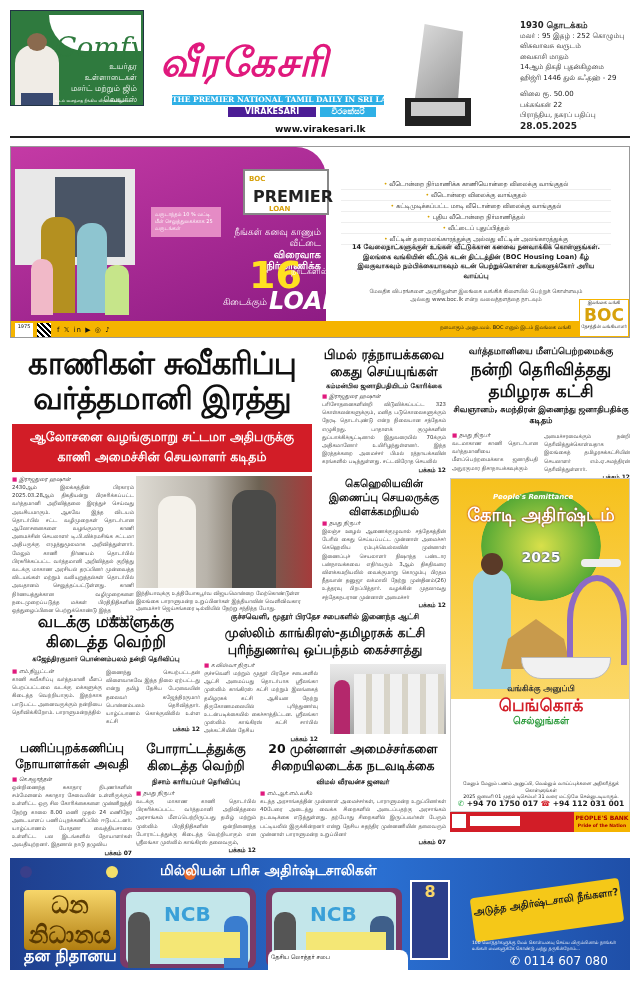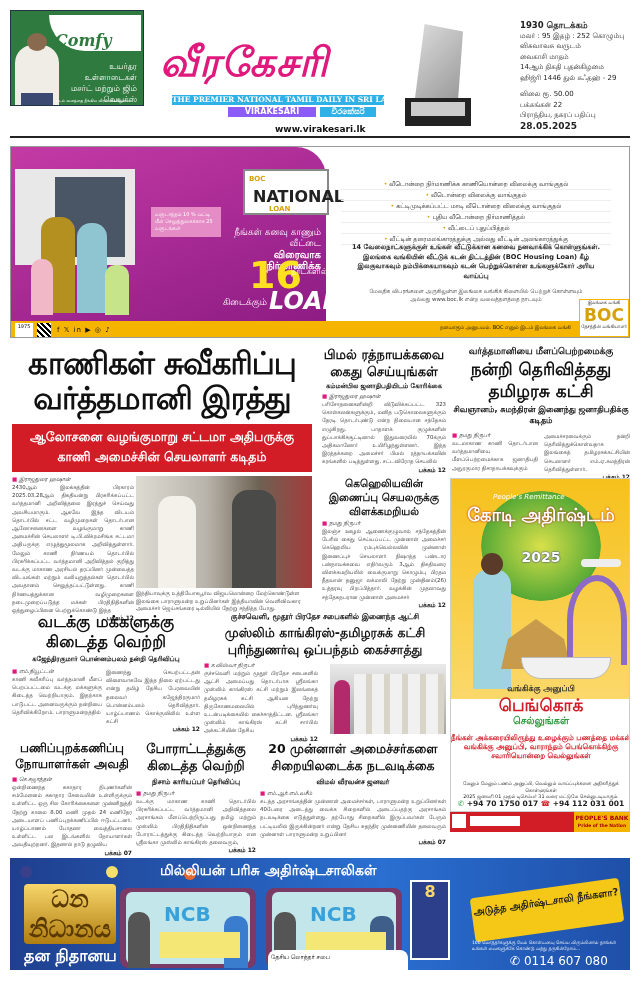--- a/index.html
+++ b/index.html
@@ -1,29 +1,29 @@
 <!DOCTYPE html>
 <html><head>
 <meta charset="utf-8">
 <style>
 *{box-sizing:border-box;margin:0;padding:0}
 body{width:640px;height:984px;background:#fff;font-family:"DejaVu Sans",sans-serif;color:#111;position:relative;overflow:hidden}
 .abs{position:absolute}
 
 .comfy{left:10px;top:10px;width:134px;height:96px;background:#2f7a3e;border:1px solid #234;overflow:hidden}
 .comfy .logo-box{position:absolute;left:38px;top:4px;width:92px;height:36px;background:#fff;border-radius:0 0 0 40px}
-.comfy .logo{position:absolute;left:44px;top:20px;font-family:"DejaVu Serif",serif;font-style:italic;font-weight:bold;font-size:16px;color:#2f7a3e}
+.comfy .logo{position:absolute;left:44px;top:20px;font-family:"DejaVu Serif",serif;font-style:italic;font-weight:normal;font-size:28px;color:#2f7a3e}
 .comfy .man{position:absolute;left:4px;top:34px;width:44px;height:62px;background:#f0ece6;border-radius:18px 18px 0 0}
 .comfy .man:before{content:"";position:absolute;left:12px;top:-12px;width:20px;height:18px;background:#8a6a4e;border-radius:50%}
 .comfy .man:after{content:"";position:absolute;left:6px;bottom:0;width:32px;height:14px;background:#3a4a70}
 .comfy .tagline{position:absolute;right:6px;top:50px;width:70px;font-size:8px;line-height:11px;color:#fff;text-align:right}
 .comfy .foot{position:absolute;left:44px;bottom:2px;font-size:4px;color:#fff}
 .masthead{left:160px;top:40px;width:250px;height:44px;font-family:"DejaVu Serif",serif;font-weight:bold;font-size:40px;color:#e0197d;font-style:italic;letter-spacing:1px;line-height:44px}
 .tagbar{left:172px;top:95px;width:212px;height:10px;background:#2fb0e6;color:#fff;font-family:"DejaVu Serif",serif;font-weight:bold;font-size:7.5px;line-height:10px;text-align:center;white-space:nowrap}
-.namebar{left:228px;top:107px;width:88px;height:10px;background:#8b5cf6;color:#fff;font-size:8px;font-weight:bold;text-align:center;line-height:10px}
+.namebar{left:228px;top:107px;width:88px;height:10px;background:#4c1d95;color:#fff;font-size:8px;font-weight:bold;text-align:center;line-height:10px}
 .namebar2{left:320px;top:107px;width:56px;height:10px;background:#2fb0e6;color:#fff;font-size:8px;font-weight:bold;text-align:center;line-height:10px}
 .url{left:275px;top:124px;font-size:9px;font-weight:bold}
 .trophy{left:405px;top:14px;width:80px;height:112px}
 .trophy .glass{position:absolute;left:10px;top:10px;width:48px;height:74px;background:linear-gradient(135deg,#ddd,#999);clip-path:polygon(20% 0,100% 10%,90% 100%,0 100%)}
 .trophy .base{position:absolute;left:0;top:84px;width:66px;height:28px;background:#222}
 .trophy .plate{position:absolute;left:6px;top:88px;width:54px;height:14px;background:#ccc}
 .edition{left:520px;top:20px;width:116px;font-size:7px;line-height:10.5px;color:#222}
 .edition .yr{font-weight:bold;font-size:8.5px}
 .edition .dt{font-weight:bold;font-size:9px}
 .hr1{left:10px;top:136px;width:620px;height:2px;background:#222}
@@ -69,21 +69,21 @@
 .pg{font-weight:bold;font-size:6px;text-align:right}
 .col{position:absolute}
 .photo{background:#888;position:absolute;overflow:hidden}
 .caption{font-size:5.4px;line-height:7.5px;color:#333}
 .hd2{font-weight:bold;text-align:center}
 .sub2{font-weight:bold;text-align:center}
 
 .rem{left:450px;top:478px;width:180px;height:334px;background:#fff;border:1px solid #ccc;overflow:hidden}
 .rem .top{position:absolute;left:0;top:0;width:180px;height:220px;background:linear-gradient(#f6c11c,#fbd86a)}
 .rem .glow{position:absolute;left:30px;top:12px;width:120px;height:110px;border-radius:50%;background:radial-gradient(#d8e04a,#56a935 70%,transparent 71%)}
-.rem .pr{position:absolute;left:42px;top:14px;font-size:7px;font-weight:normal;color:#fff;font-style:italic}
+.rem .pr{position:absolute;left:42px;top:14px;font-size:7px;font-weight:bold;color:#fff;font-style:italic}
 .rem .kodi{position:absolute;left:0;width:180px;top:26px;text-align:center;font-size:18px;line-height:20px;color:#fff;font-weight:bold;text-shadow:0 0 2px #a00}
 .rem .yr{position:absolute;left:0;width:180px;top:70px;text-align:center;font-size:14px;font-weight:bold;color:#fff;text-shadow:0 0 2px #00a}
 .rem .woman{position:absolute;left:22px;top:90px;width:38px;height:120px;background:#9fd3e0;border-radius:16px 16px 0 0}
 .rem .woman:before{content:"";position:absolute;left:8px;top:-16px;width:22px;height:22px;border-radius:50%;background:#5a3a28}
 .rem .temple{position:absolute;left:50px;top:140px;width:70px;height:50px;background:#c89a4c;clip-path:polygon(0 100%,10% 40%,30% 20%,50% 0,70% 20%,90% 40%,100% 100%)}
 .rem .coaster{position:absolute;left:116px;top:96px;width:60px;height:90px;border:6px solid #8c6ac5;border-radius:50% 50% 0 0;border-bottom:none}
 .rem .plane{position:absolute;left:130px;top:80px;width:40px;height:8px;background:#eee;border-radius:4px}
 .rem .ship{position:absolute;left:70px;top:178px;width:90px;height:22px;background:#f1f1f1;border:1px solid #bbb;border-radius:0 0 20px 20px}
 .rem .send{position:absolute;left:0;top:205px;width:180px;text-align:center;font-size:8px;font-weight:bold;color:#333}
 .rem .bkk{position:absolute;left:0;top:216px;width:180px;text-align:center;font-size:17px;font-weight:bold;color:#d21d27;line-height:20px}
@@ -92,21 +92,21 @@
 .rem .more{position:absolute;left:0;top:302px;width:180px;text-align:center;font-size:4.8px;line-height:6.5px;color:#222}
 .rem .phones{position:absolute;left:0;top:320px;width:180px;text-align:center;font-size:7.5px;font-weight:bold;color:#222}
 .rem .phones .wa{color:#25a744}
 .rem .phones .ph{color:#d21d27}
 .peoples{left:450px;top:812px;width:180px;height:20px;background:#d21d27;overflow:hidden}
 .peoples .lg{position:absolute;right:0;top:0;width:56px;height:20px;background:#f5b400;color:#a00;font-size:6px;font-weight:bold;text-align:center;line-height:8px;padding-top:2px}
 .peoples .qr{position:absolute;left:2px;top:2px;width:14px;height:14px;background:#fff}
 .peoples .soc{position:absolute;left:20px;top:4px;width:50px;height:10px;background:#fff;font-size:5px}
 
 .ncb{left:10px;top:858px;width:620px;height:112px;background:linear-gradient(90deg,#1f3f8e,#2a6fd1 60%,#1f4fa8);overflow:hidden}
-.ncb .dn{position:absolute;left:14px;top:26px;width:92px;height:60px;background:linear-gradient(#f7d66a,#b07d10);color:#5a3a00;font-size:24px;font-weight:bold;text-align:center;line-height:30px;border-radius:4px}
+.ncb .dn{position:absolute;left:14px;top:32px;width:92px;height:60px;background:linear-gradient(#f7d66a,#b07d10);color:#5a3a00;font-size:24px;font-weight:bold;text-align:center;line-height:30px;border-radius:4px}
 .ncb .dnt{position:absolute;left:14px;top:88px;width:100px;color:#fff;font-size:16px;font-weight:bold}
 .ncb .title{position:absolute;left:150px;top:4px;color:#fff;font-size:14px;font-weight:bold}
 .ncb .card{position:absolute;top:30px;width:136px;height:80px;background:#7a3a68;border-radius:8px;overflow:hidden}
 .ncb .card .bg{position:absolute;left:6px;top:4px;width:124px;height:72px;background:#c3e6ea;border-radius:6px}
 .ncb .card .ncbl{position:absolute;left:44px;top:14px;font-size:20px;font-weight:bold;color:#3aa0d8}
 .ncb .card .chk{position:absolute;left:40px;top:44px;width:80px;height:26px;background:#f4e775;font-size:5px;padding:2px}
 .ncb .card .pp{position:absolute;left:8px;top:24px;width:22px;height:56px;background:#555;border-radius:10px 10px 0 0}
 .ncb .card .pp2{position:absolute;left:104px;top:28px;width:24px;height:52px;background:#3a7dcf;border-radius:10px 10px 0 0}
 .ncb .ticket{position:absolute;left:400px;top:22px;width:40px;height:80px;background:#2b3f8a;border:2px solid #fff;color:#f7d66a;font-size:16px;font-weight:bold;text-align:center}
 .ncb .bubble{position:absolute;left:462px;top:30px;width:150px;height:44px;background:#f5c818;transform:rotate(-8deg);border-radius:4px;text-align:center;font-size:10px;font-weight:bold;line-height:16px;padding-top:6px;color:#222}
@@ -161,21 +161,21 @@
       <div class="p2"></div>
       <div class="p3"></div>
       <div class="p4"></div>
   </div>
   <div class="ribbon">
       <div>வருடாந்தம் 10 % வட்டி</div>
       <div>மீள் செலுத்துகைக்காக 25 வருடங்கள்</div>
     </div>
   <div class="hlogo">
     <i>BOC</i>
-      <span>NATIONAL</span>
+      <span>PREMIER</span>
       <b>LOAN</b>
   </div>
   <div class="lt">
       <div>நீங்கள் கனவு காணும் வீட்டை</div>
       <div style="font-weight:bold;font-size:10px">விரைவாக நிர்மாணிக்க</div>
     </div>
   <div class="fourteen">16</div>
   <div class="days">நாட்களில்</div>
   <div class="kidaikum">கிடைக்கும்</div>
   <div class="loan">LOAN</div>
@@ -302,21 +302,20 @@
   <div class="kodi">கோடி அதிர்ஷ்டம்</div>
   <div class="yr">2025</div>
   <div class="woman"></div>
   <div class="temple"></div>
   <div class="coaster"></div>
   <div class="plane"></div>
   <div class="ship"></div>
   <div class="send">வங்கிக்கு அனுப்பி</div>
   <div class="bkk">பெங்கொக்</div>
   <div class="go">செல்லுங்கள்</div>
-  <div class="red">நீங்கள் அக்கரையிலிருந்து உழைக்கும் பணத்தை மக்கள் வங்கிக்கு அனுப்பி, வாராந்தம் பெங்கொக்கிற்கு சவாரியொன்றை வெல்லுங்கள்</div>
   <div class="more">
       <div>மேலும் மேலும் பணம் அனுப்பி, வெல்லும் வாய்ப்புக்களை அதிகரித்துக் கொள்ளுங்கள்</div>
       <div>2025 ஜனவரி 01 முதல் டிசெம்பர் 31 வரை மட்டுமே செல்லுபடியாகும்.</div>
     </div>
   <div class="phones">
     <span class="wa">✆</span>
     <span>+94 70 1750 017</span>
     <span class="ph">☎</span>
     <span>+94 112 031 001</span>
   </div>

